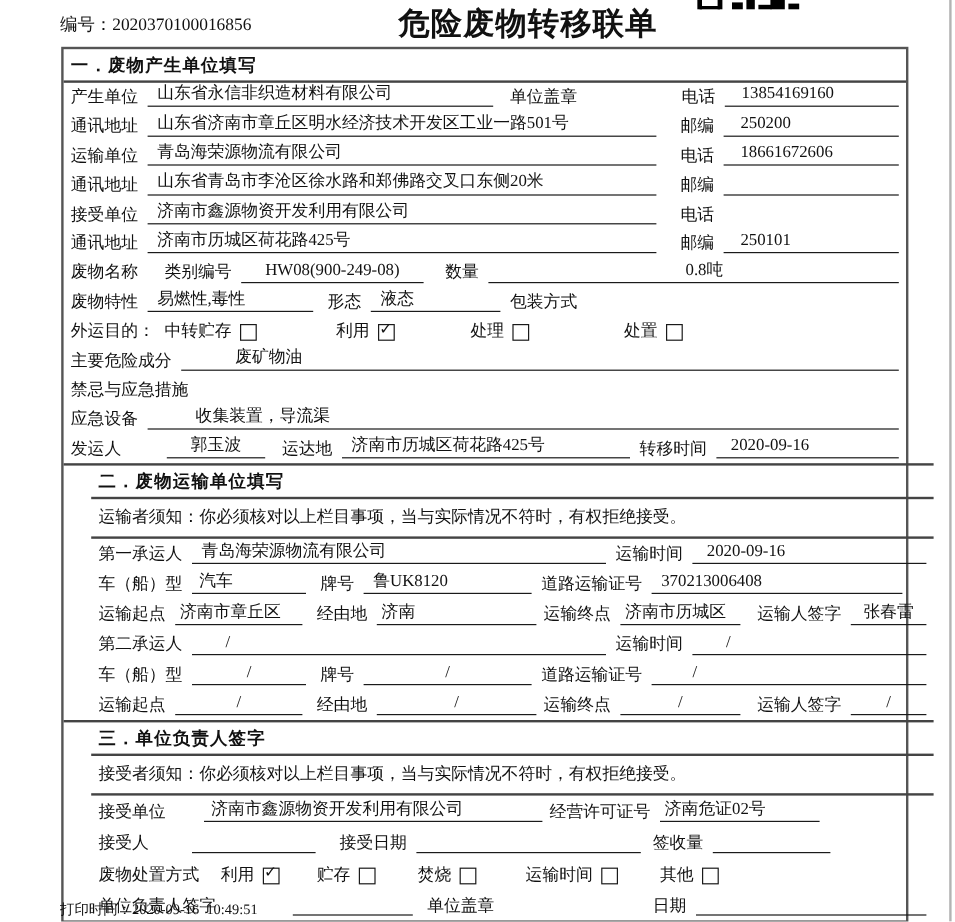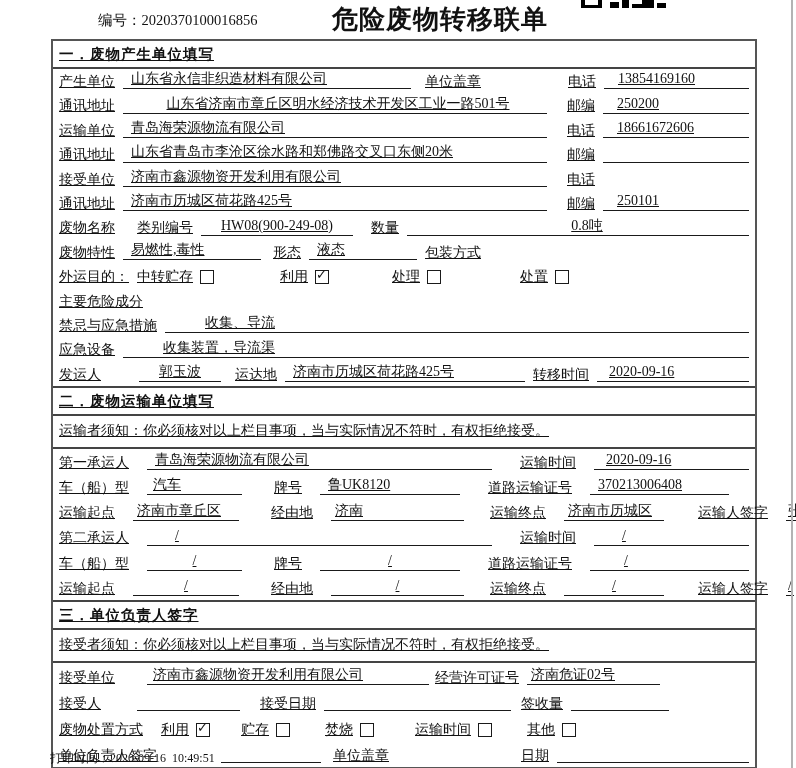--- a/index.html
+++ b/index.html
@@ -1,32 +1,32 @@
 <!DOCTYPE html>
 <html><head>
 <meta charset="utf-8">
 <style>
   html,body{margin:0;padding:0;}
   .page{position:relative;width:796px;height:768px;background:#ffffff;overflow:hidden;
         font-family:"Liberation Serif","DejaVu Serif",serif;color:#111;}
   .page-edge{position:absolute;left:791px;top:0;width:2px;height:768px;background:#b3b3b3;}
-  .doc-no{position:absolute;left:50px;top:11px;font-size:14.5px;white-space:pre;margin-left:48px;}
+  .doc-no{position:absolute;left:50px;top:11px;font-size:14.5px;white-space:pre;}
   .doc-title{position:absolute;left:290px;top:2px;width:300px;text-align:center;
              font-family:"Liberation Sans","DejaVu Sans",sans-serif;font-weight:bold;
              font-size:26px;letter-spacing:1px;}
   .qr{position:absolute;left:581px;top:0;}
   .box{position:absolute;left:51px;top:39px;width:702px;border:2px solid #555;background:#fff;}
-  .sec{width:100%;text-decoration:underline;}
-  .sec + .sec{border-top:2px solid #444;}
+  .sec{width:100%;}
+  .sec + .sec{border-top:2px solid #444;padding-left:23px;}
   .sec-head{font-family:"Liberation Sans","DejaVu Sans",sans-serif;font-weight:bold;
             font-size:14.5px;padding:4px 6px 3px 6px;border-bottom:2px solid #444;letter-spacing:1px;}
   .notice{font-size:14px;padding:6px 6px 7px 6px;border-bottom:2px solid #444;}
   .row{display:flex;align-items:flex-end;padding:0 6px 4px 6px;box-sizing:border-box;}
   .sec1 .row{height:24.4px;}
-  .sec2 .row{height:25.2px;gap:10px;}
+  .sec2 .row{height:25.2px;}
   .sec3 .row{height:26px;}
   .lbl,.txt{flex:0 0 auto;font-size:14px;white-space:pre;line-height:1.1;}
   .lbl{margin-right:8px;}
   .val{border-bottom:1.5px solid #1a1a1a;font-size:14px;white-space:pre;line-height:1.15;
        padding:0 2px 1px 8px;box-sizing:border-box;min-height:16px;margin-top:24px;}
   .val.f{flex:1 1 auto;}
   .val.ctr{text-align:center;padding-left:2px;}
   .sp{flex:0 0 auto;}
   .sp.f{flex:1 1 auto;}
   .chk{flex:0 0 auto;font-size:14px;white-space:pre;display:flex;align-items:center;line-height:1.1;}
@@ -65,21 +65,21 @@
           <span class="lbl">产生单位</span>
           <span class="val" style="flex: 0 0 288px; width: 288px;">山东省永信非织造材料有限公司</span>
           <span class="sp" style="width: 14px;"></span>
           <span class="txt">单位盖章</span>
           <span class="sp" style="width: 87px;"></span>
           <span class="lbl">电话</span>
           <span class="val f" style="padding-left: 14px;">13854169160</span>
         </div>
         <div class="row">
           <span class="lbl">通讯地址</span>
-          <span class="val" style="flex: 0 0 424px; width: 424px; text-align: center;">山东省济南市章丘区明水经济技术开发区工业一路501号</span>
+          <span class="val" style="flex: 0 0 424px; width: 424px;">山东省济南市章丘区明水经济技术开发区工业一路501号</span>
           <span class="sp" style="width: 20px;"></span>
           <span class="lbl">邮编</span>
           <span class="val f" style="padding-left: 14px;">250200</span>
         </div>
         <div class="row">
           <span class="lbl">运输单位</span>
           <span class="val" style="flex: 0 0 424px; width: 424px;">青岛海荣源物流有限公司</span>
           <span class="sp" style="width: 20px;"></span>
           <span class="lbl">电话</span>
           <span class="val f" style="padding-left: 14px;">18661672606</span>
@@ -127,24 +127,24 @@
           <span class="chk"><span>中转贮存</span><span class="cbox"></span></span>
           <span class="sp" style="width: 66px;"></span>
           <span class="chk"><span>利用</span><span class="cbox"><span class="mark">✓</span></span></span>
           <span class="sp" style="width: 63px;"></span>
           <span class="chk"><span>处理</span><span class="cbox"></span></span>
           <span class="sp" style="width: 79px;"></span>
           <span class="chk"><span>处置</span><span class="cbox"></span></span>
         </div>
         <div class="row">
           <span class="lbl">主要危险成分</span>
+          <span class="val f" style="padding-left: 45px;">废矿物油</span>
         </div>
         <div class="row">
           <span class="lbl">禁忌与应急措施</span>
-          <span class="val f" style="padding-left: 40px;">收集、导流</span>
         </div>
         <div class="row">
           <span class="lbl">应急设备</span>
           <span class="val f" style="padding-left: 40px;">收集装置，导流渠</span>
         </div>
         <div class="row">
           <span class="lbl">发运人</span>
           <span class="sp" style="width: 30px;"></span>
           <span class="val ctr" style="flex: 0 0 82px; width: 82px;">郭玉波</span>
           <span class="sp" style="width: 14px;"></span>

